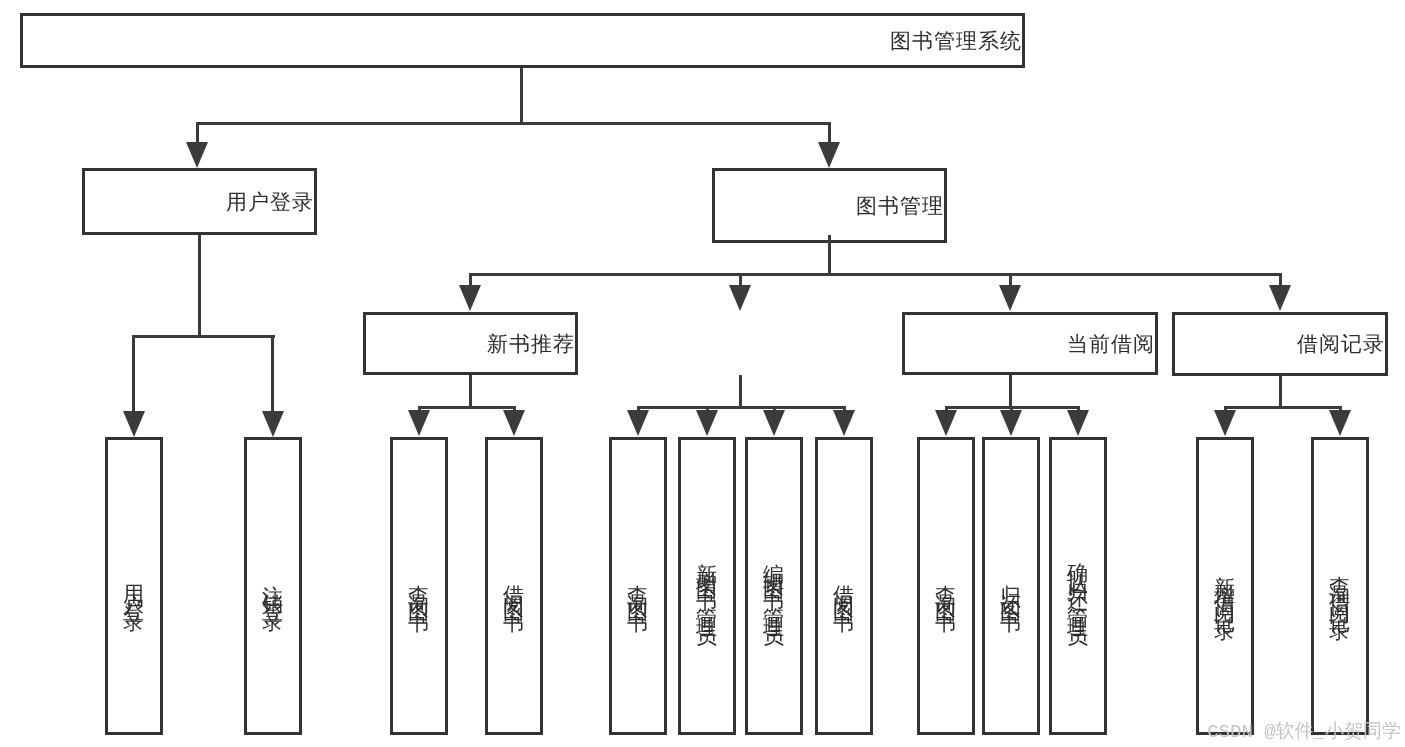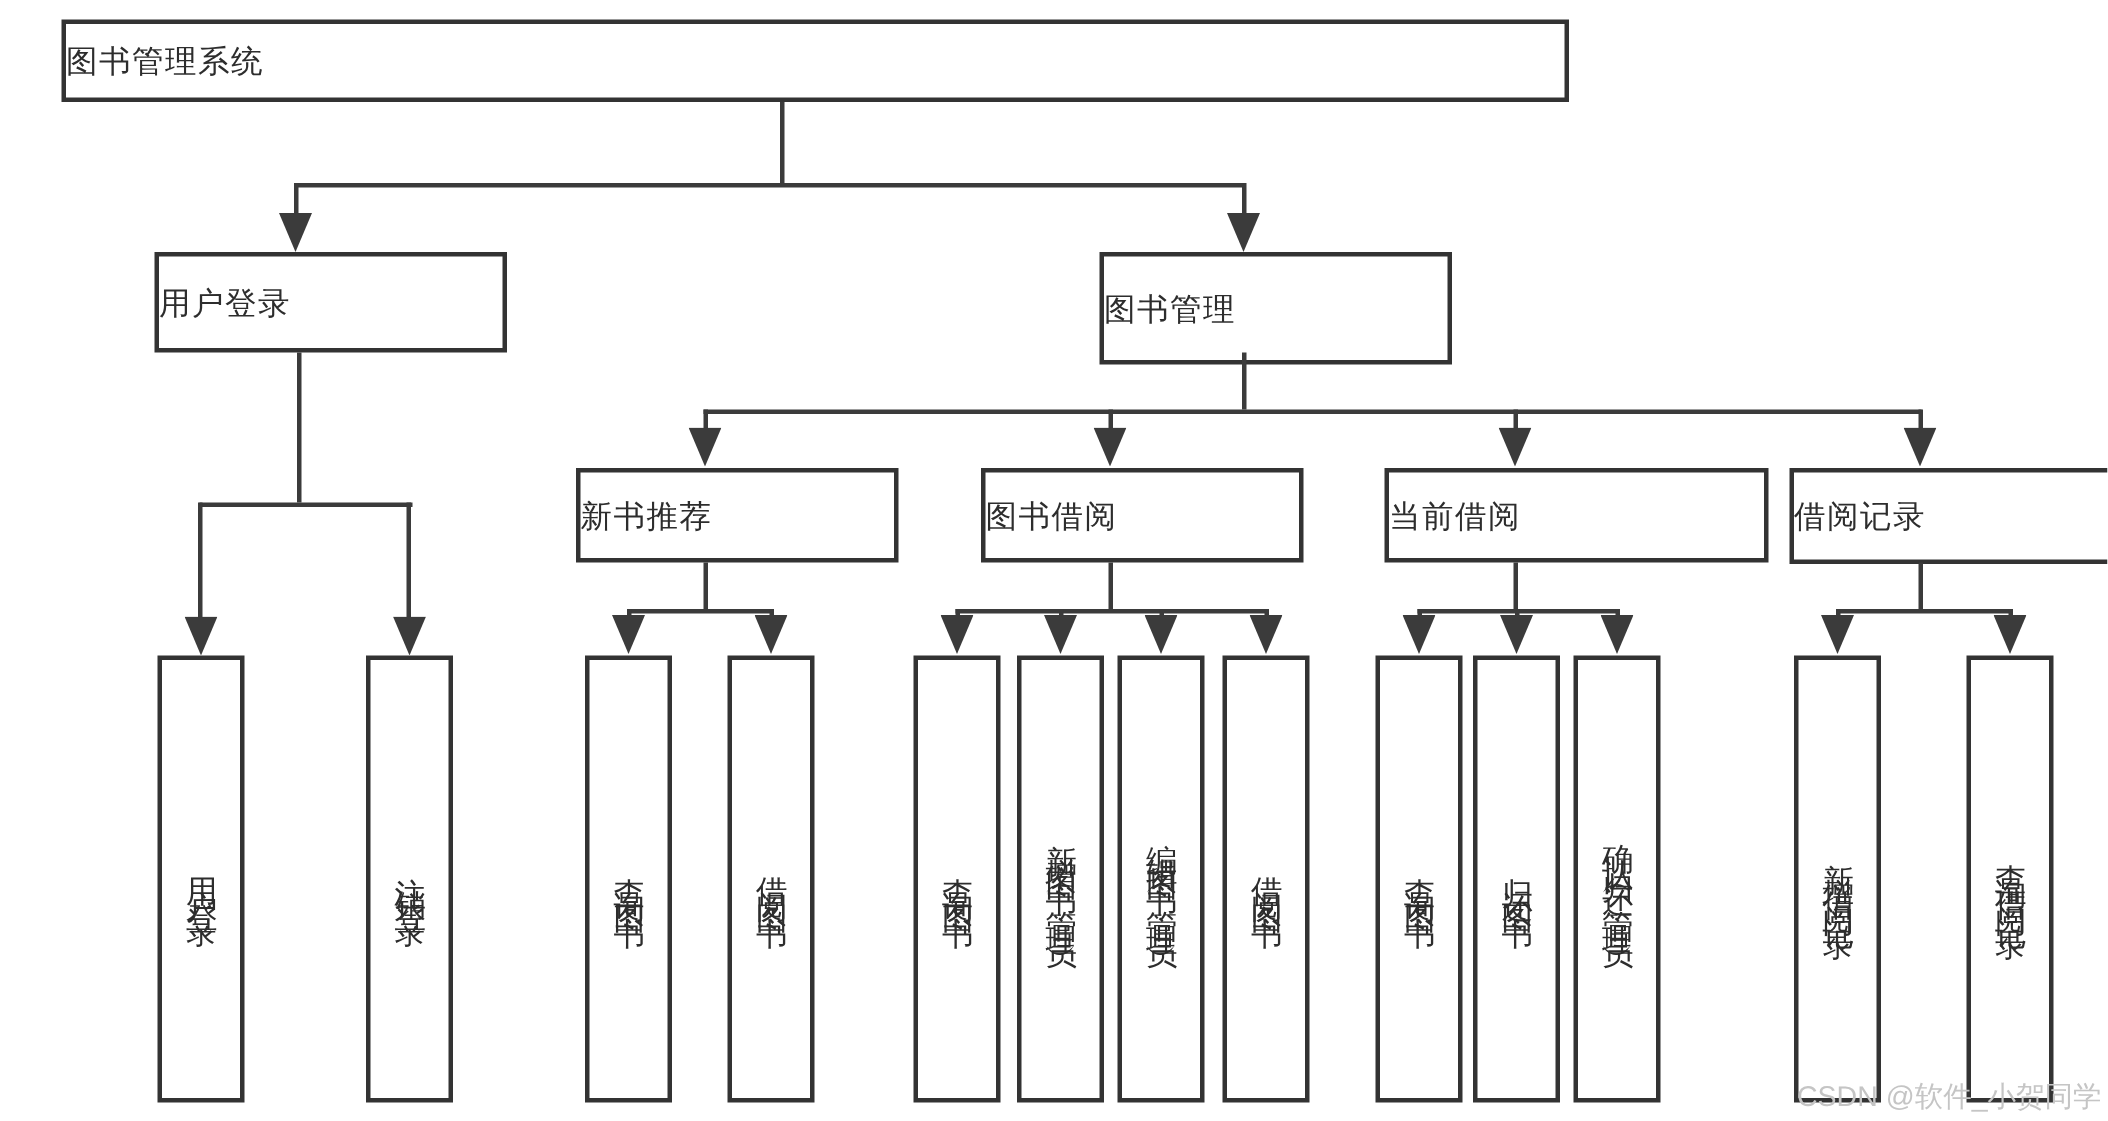--- a/index.html
+++ b/index.html
@@ -2,43 +2,43 @@
 <html><head>
 <meta charset="utf-8">
 <style>
   html,body { margin:0; padding:0; background:#ffffff; font-family:"Liberation Sans", sans-serif; }
   .canvas { position:relative; width:1405px; height:747px; background:#ffffff; overflow:hidden; }
 
   
   .hbox {
     position:absolute; box-sizing:border-box;
     border:3px solid #333333; background:#ffffff;
-    display:flex; align-items:center; justify-content:flex-start;
-    font-size:21px; color:#2d2d2d; letter-spacing:1px;margin-left:21px;
+    display:flex; align-items:center; justify-content:flex-end;
+    font-size:21px; color:#2d2d2d; letter-spacing:1px;
   }
 
   
   .vbox {
     position:absolute; box-sizing:border-box; top:437px; width:58px; height:298px;
     border:3px solid #333333; background:#ffffff;
     display:flex; align-items:center; justify-content:center;
   }
   .vtext {
     writing-mode:vertical-rl; text-orientation:mixed;
     font-size:21px; letter-spacing:9px; line-height:1.1;
     color:#2d2d2d; white-space:nowrap;
   }
 
   
   .vline { position:absolute; width:3px; background:#3b3b3b; }
   .hline { position:absolute; height:3px; background:#3b3b3b; }
   .ahead { position:absolute; width:22px; height:26px; background:#3b3b3b;
            clip-path:polygon(0 0, 100% 0, 50% 100%); }
 
-  .watermark { position:absolute; right:4px; bottom:3px; font-size:19px; color:#c5c5c5; }
+  .watermark { position:absolute; right:4px; bottom:3px; font-size:19px; color:#c5c5c5;font-family:Liberation Mono, monospace; }
 </style>
 </head>
 <body>
 
 <div class="canvas">
 
   <div class="hbox" style="left:20px; top:13px; width:1005px; height:55px;">
     <span>图书管理系统</span>
   </div>
 
@@ -69,23 +69,20 @@
   <div class="ahead" style="left:459px; top:285px;"></div>
   <div class="vline" style="left:739px; top:273px; height:16px;"></div>
   <div class="ahead" style="left:729px; top:285px;"></div>
   <div class="vline" style="left:1009px; top:273px; height:16px;"></div>
   <div class="ahead" style="left:999px; top:285px;"></div>
   <div class="vline" style="left:1279px; top:273px; height:16px;"></div>
   <div class="ahead" style="left:1269px; top:285px;"></div>
 
   <div class="hbox" style="left:363px; top:312px; width:215px; height:63px;">
     <span>新书推荐</span>
-  </div>
-  <div class="hbox" style="left:633px; top:312px; width:215px; height:63px;">
-    <span>图书借阅</span>
   </div>
   <div class="hbox" style="left:902px; top:312px; width:256px; height:63px;">
     <span>当前借阅</span>
   </div>
   <div class="hbox" style="left:1172px; top:312px; width:216px; height:64px;">
     <span>借阅记录</span>
   </div>
 
   <div class="vline" style="left:469px; top:375px; height:32px;"></div>
   <div class="hline" style="left:418px; top:406px; width:98px;"></div>

